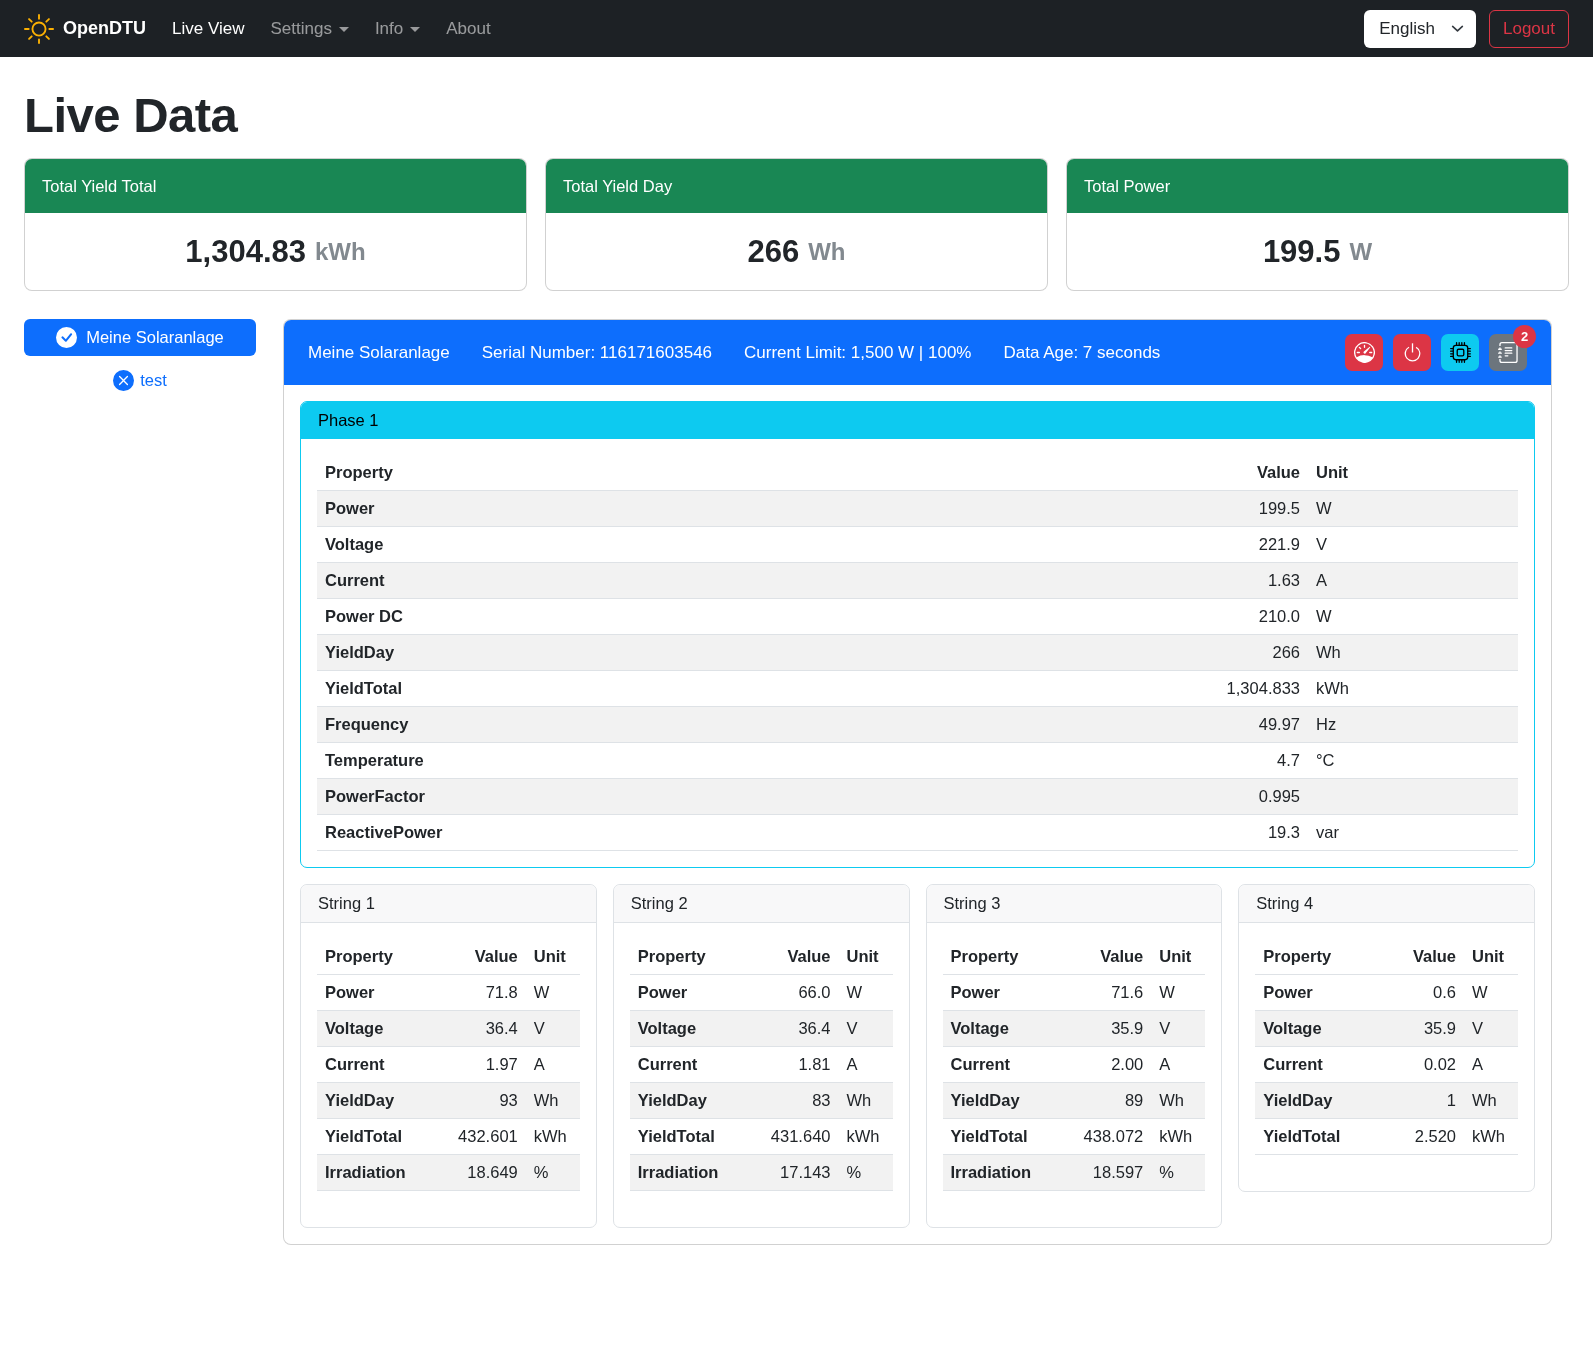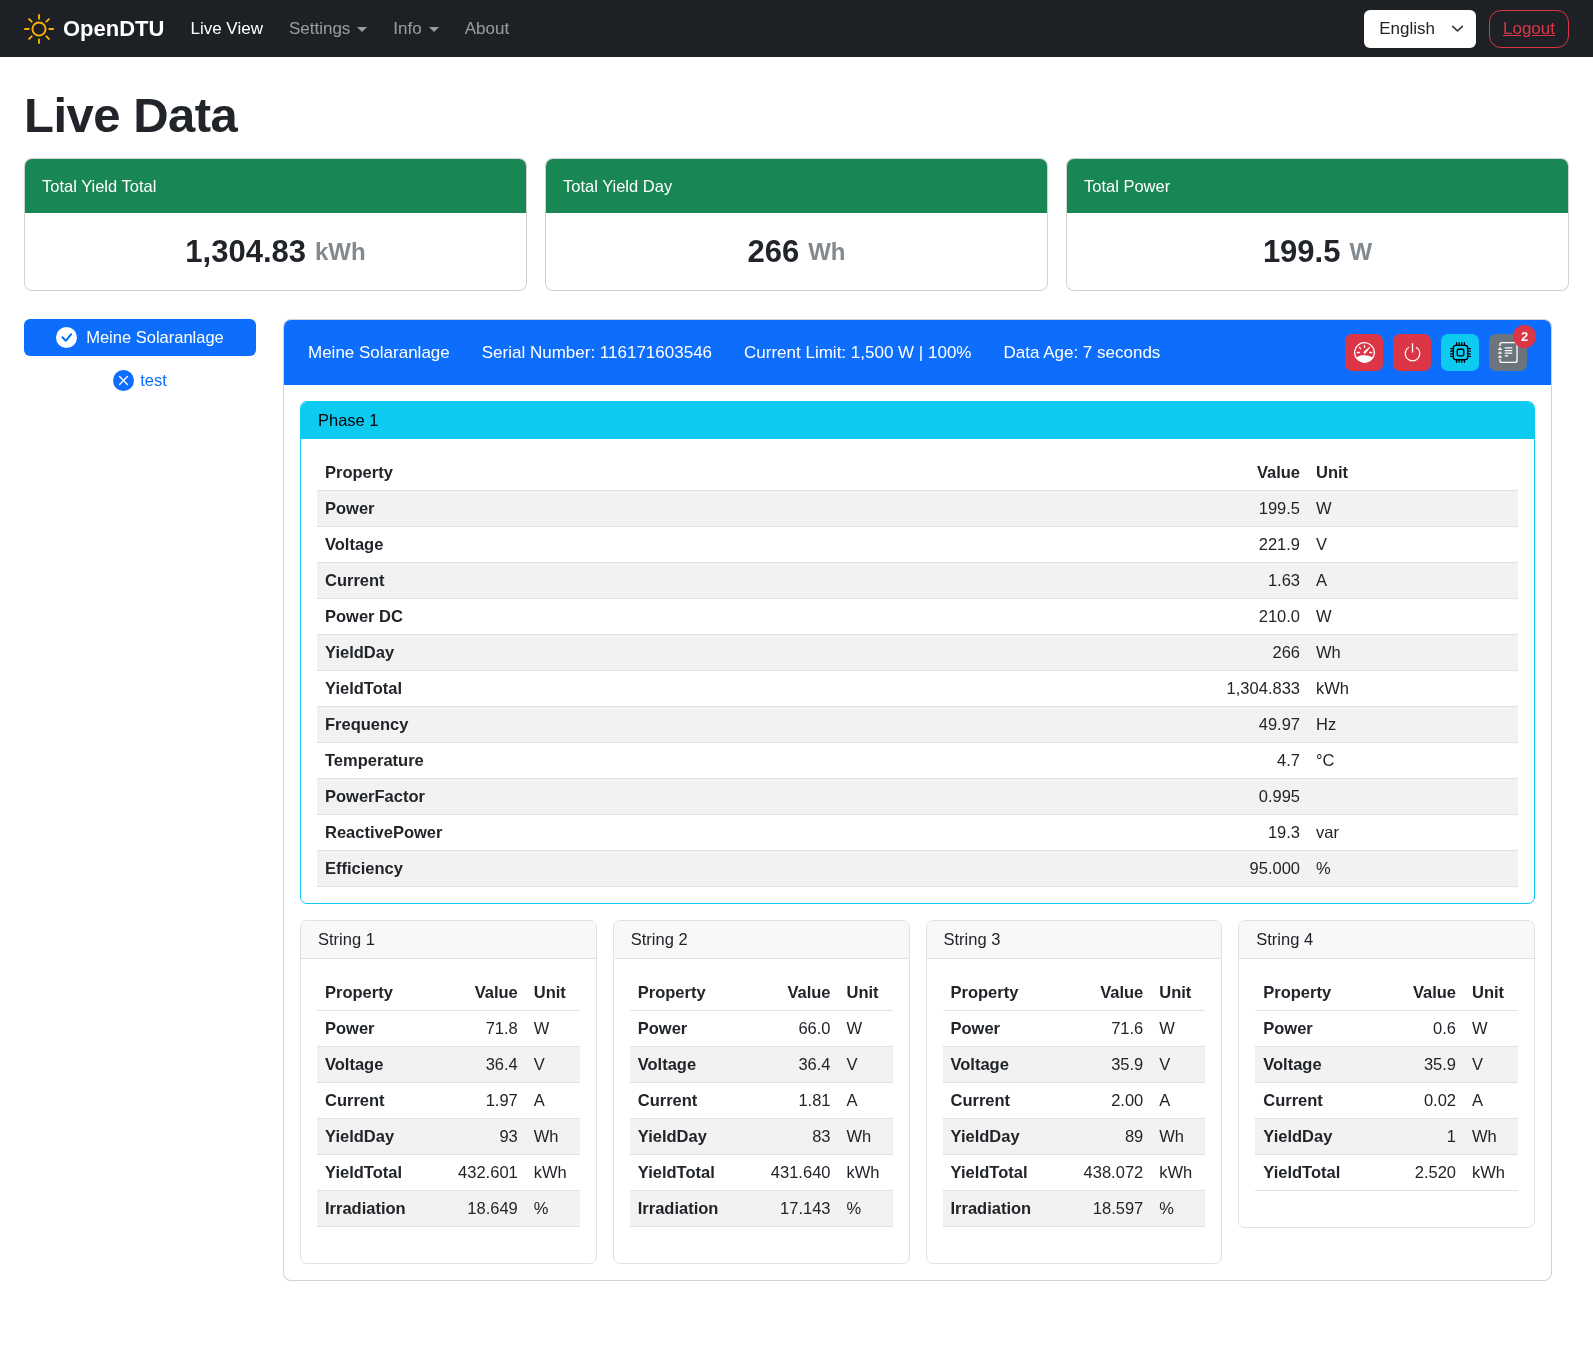--- a/index.html
+++ b/index.html
@@ -3,28 +3,28 @@
 <meta charset="utf-8">
 <style>
   * { box-sizing: border-box; }
   html,body { margin:0; padding:0; }
   body {
     width:1593px; min-height:1359px; background:#fff;
     font-family:"Liberation Sans", sans-serif; color:#212529;
   }
   
   .navbar { height:57px; background:#1d2125; display:flex; align-items:center; padding:0 24px; }
-  .brand { display:flex; align-items:center; gap:9px; color:#fff; font-size:22px; font-weight:700; margin-right:26px; }
+  .brand { display:flex; align-items:center; gap:9px; color:#fff; font-size:18px; font-weight:700; margin-right:26px; }
   .nav-links { display:flex; align-items:center; gap:26px; }
   .nav-link { color:rgba(255,255,255,.55); font-size:17px; display:flex; align-items:center; gap:7px; cursor:pointer; text-decoration:none; }
   .nav-link.active { color:#fff; }
   .caret { width:0; height:0; border-left:5px solid transparent; border-right:5px solid transparent; border-top:5px solid currentColor; margin-top:2px; }
   .nav-right { margin-left:auto; display:flex; align-items:center; gap:13px; }
   .lang-select { background:#fff; color:#212529; height:38px; border-radius:6px; padding:0 12px 0 15px; font-size:17px; display:flex; align-items:center; gap:16px; cursor:pointer; }
-  .logout-btn { background:transparent; border:1px solid #dc3545; color:#dc3545; height:38px; border-radius:12px; padding:0 13px; font-size:17px; display:flex; align-items:center; cursor:pointer; font-family:inherit;text-decoration:underline; }
+  .logout-btn { background:transparent; border:1px solid #dc3545; color:#dc3545; height:38px; border-radius:6px; padding:0 13px; font-size:17px; display:flex; align-items:center; cursor:pointer; font-family:inherit; }
 
   
   .content { padding:0 24px; }
   .page-title { font-size:49px; font-weight:700; margin:30px 0 15px; letter-spacing:-.5px; }
 
   
   .summary-row { display:flex; gap:18px; margin-bottom:28px; }
   .summary-card { flex:1; border:1px solid rgba(0,0,0,.18); border-radius:8px; background:#fff; overflow:hidden; }
   .summary-card-header { background:#198754; color:#fff; height:54px; display:flex; align-items:center; padding:0 17px; font-size:16.5px; }
   .summary-card-body { height:77px; display:flex; align-items:center; justify-content:center; gap:9px; }
@@ -258,25 +258,20 @@
                   <tr class="stripe">
                     <th class="prop">PowerFactor</th>
                     <td>0.995</td>
                     <td></td>
                   </tr>
                   <tr>
                     <th class="prop">ReactivePower</th>
                     <td>19.3</td>
                     <td>var</td>
                   </tr>
-                  <tr class="stripe">
-                    <th class="prop">Efficiency</th>
-                    <td>95.000</td>
-                    <td>%</td>
-                  </tr>
                 </tbody>
             </table>
           </div>
         </div>
 
         <div class="strings-row">
           <div class="string-card">
             <div class="string-card-header">String 1</div>
             <div class="string-card-body">
               <table class="data-table string-table">

